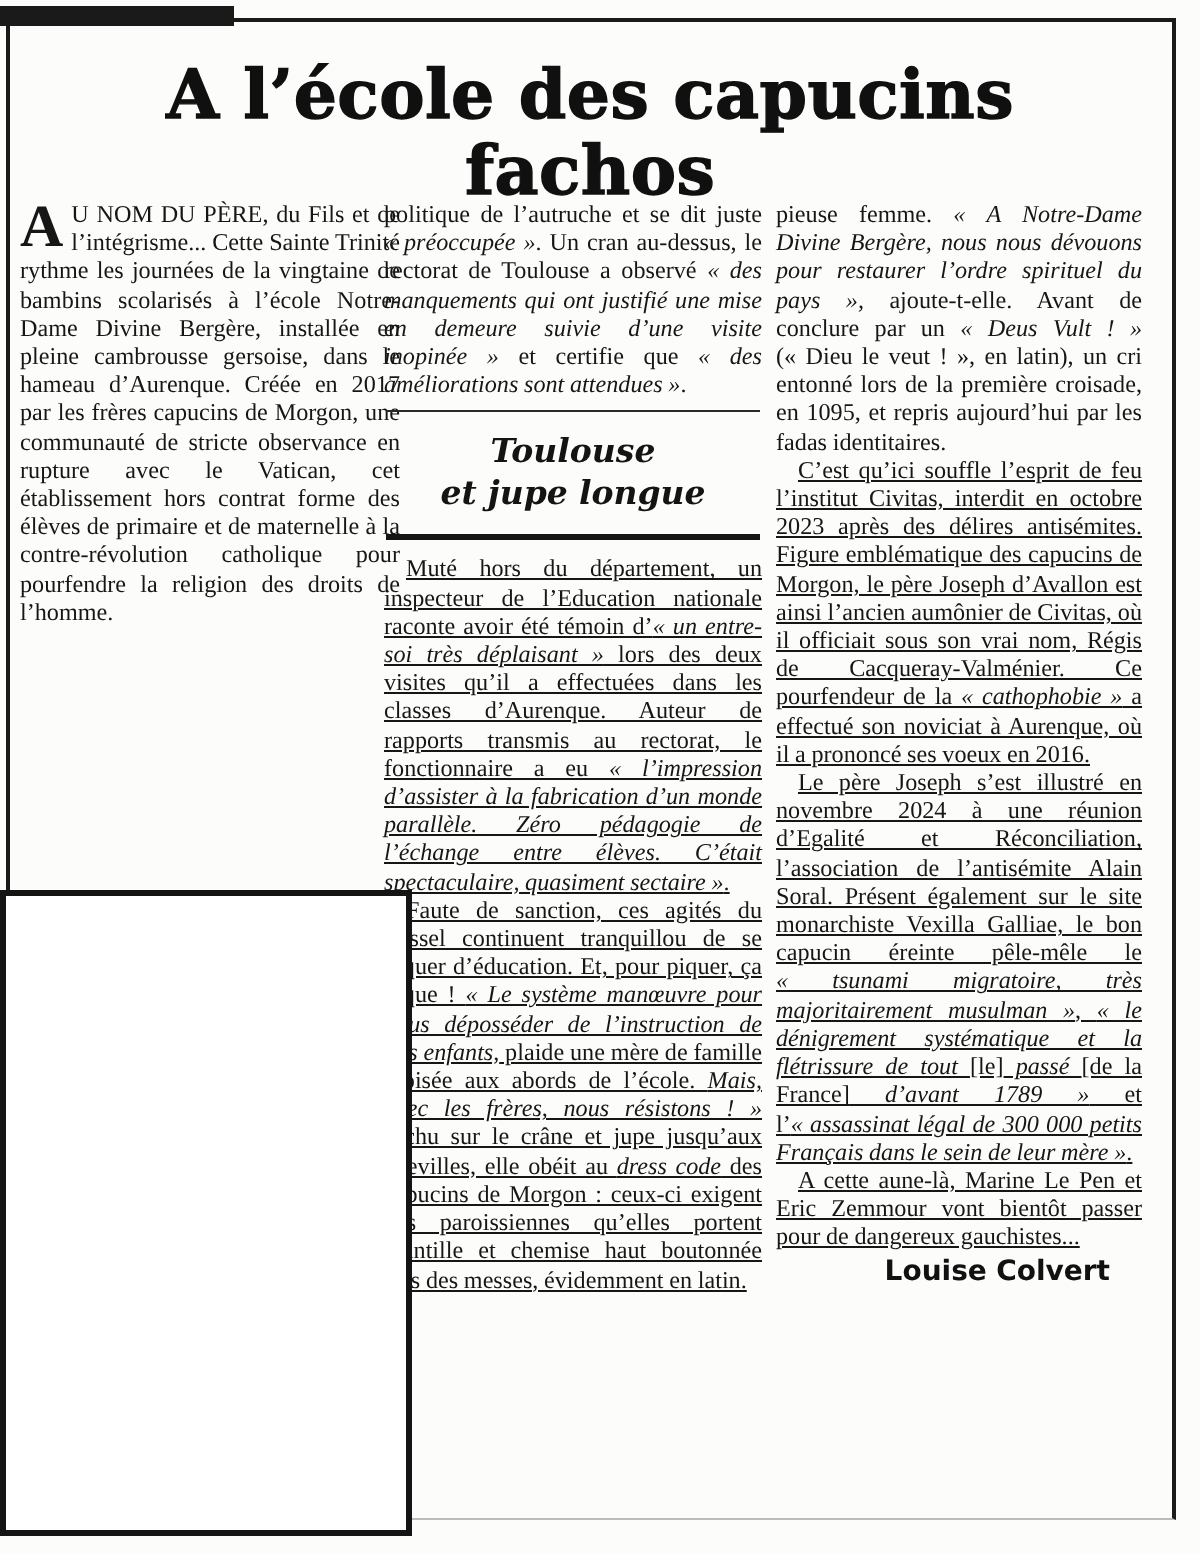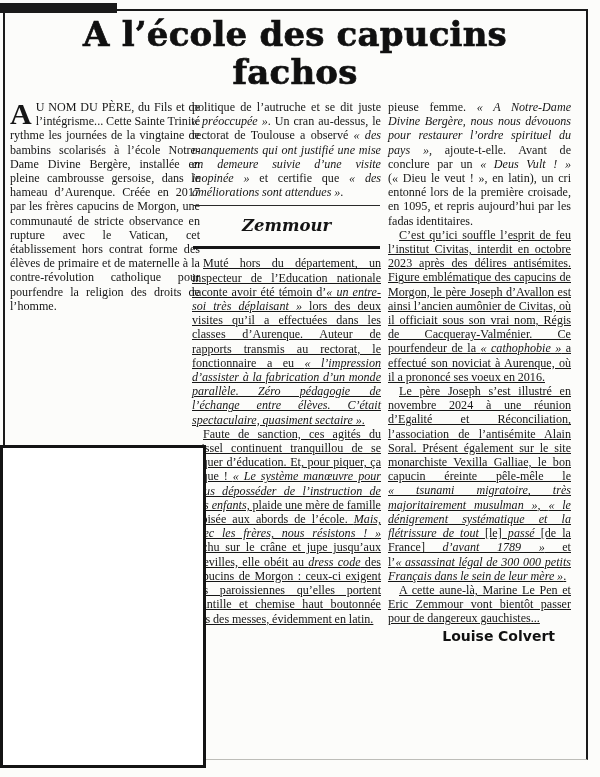--- a/index.html
+++ b/index.html
@@ -13,21 +13,21 @@
   .topbar {
     position:absolute; left:0; top:3px; width:117px; height:10px;
     background:var(--frame, #121212);
   }
   .frame {
     position:absolute; left:3px; top:9px; width:585px; height:751px;
     border:2px solid var(--frame, #1a1a1a);
     border-bottom:1px solid #bdbdb8;
   }
   .title {
-    position:absolute; top:15px; left:12px; width:566px;
+    position:absolute; top:29px; left:12px; width:566px;
     text-align:center;
     font-family:"DejaVu Serif", serif;
     font-weight:bold;
     font-size:34px; line-height:38px;
     color:#101010;
     -webkit-text-stroke:0.7px #101010;
     letter-spacing:0.2px;
   }
   .tline { display:block; }
   .col {
@@ -91,21 +91,22 @@
     <p class="para"><span class="dropcap">A</span><span>U NOM DU PÈRE, du Fils et de l’intégrisme... Cette Sainte Trinité rythme les journées de la vingtaine de bambins scolarisés à l’école Notre-Dame Divine Bergère, installée en pleine cambrousse gersoise, dans le hameau d’Aurenque. Créée en 2017 par les frères capucins de Morgon, une communauté de stricte observance en rupture avec le Vatican, cet établissement hors contrat forme des élèves de primaire et de maternelle à la contre-révolution catholique pour pourfendre la religion des droits de l’homme.</span></p>
   </div>
 
 <div class="col col2">
   <div>
       <p class="para"><span>politique de l’autruche et se dit juste </span><span class="it">«&nbsp;préoccupée&nbsp;»</span><span>. Un cran au-dessus, le rectorat de Toulouse a observé </span><span class="it">«&nbsp;des manquements qui ont justifié une mise en demeure suivie d’une visite inopinée&nbsp;»</span><span> et certifie que </span><span class="it">«&nbsp;des améliorations sont attendues&nbsp;»</span><span>.</span></p>
     </div>
   <div class="subhead-block">
     <div class="rule-thin"></div>
     <div class="subhead">
-      <span class="shline">Zemmour</span>
+      <span class="shline">Toulouse</span>
+      <span class="shline">et jupe longue</span>
     </div>
     <div class="rule-thick"></div>
   </div>
   <div>
       <p class="para indent"><span>Muté hors du département, un inspecteur de l’Education nationale raconte avoir été témoin d’</span><span class="it">«&nbsp;un entre-soi très déplaisant&nbsp;»</span><span> lors des deux visites qu’il a effectuées dans les classes d’Aurenque. Auteur de rapports transmis au rectorat, le fonctionnaire a eu </span><span class="it">«&nbsp;l’impression d’assister à la fabrication d’un monde parallèle. Zéro pédagogie de l’échange entre élèves. C’était spectaculaire, quasiment sectaire&nbsp;»</span><span>.</span></p>
       <p class="para indent"><span>Faute de sanction, ces agités du missel continuent tranquillou de se piquer d’éducation. Et, pour piquer, ça pique&nbsp;! </span><span class="it">«&nbsp;Le système manœuvre pour nous déposséder de l’instruction de nos enfants,</span><span> plaide une mère de famille croisée aux abords de l’école. </span><span class="it">Mais, avec les frères, nous résistons&nbsp;!&nbsp;»</span><span> Fichu sur le crâne et jupe jusqu’aux chevilles, elle obéit au </span><span class="it">dress code</span><span> des capucins de Morgon&nbsp;: ceux-ci exigent des paroissiennes qu’elles portent mantille et chemise haut boutonnée lors des messes, évidemment en latin.</span></p>
     </div>
 </div>
 
 <div class="col col3">

